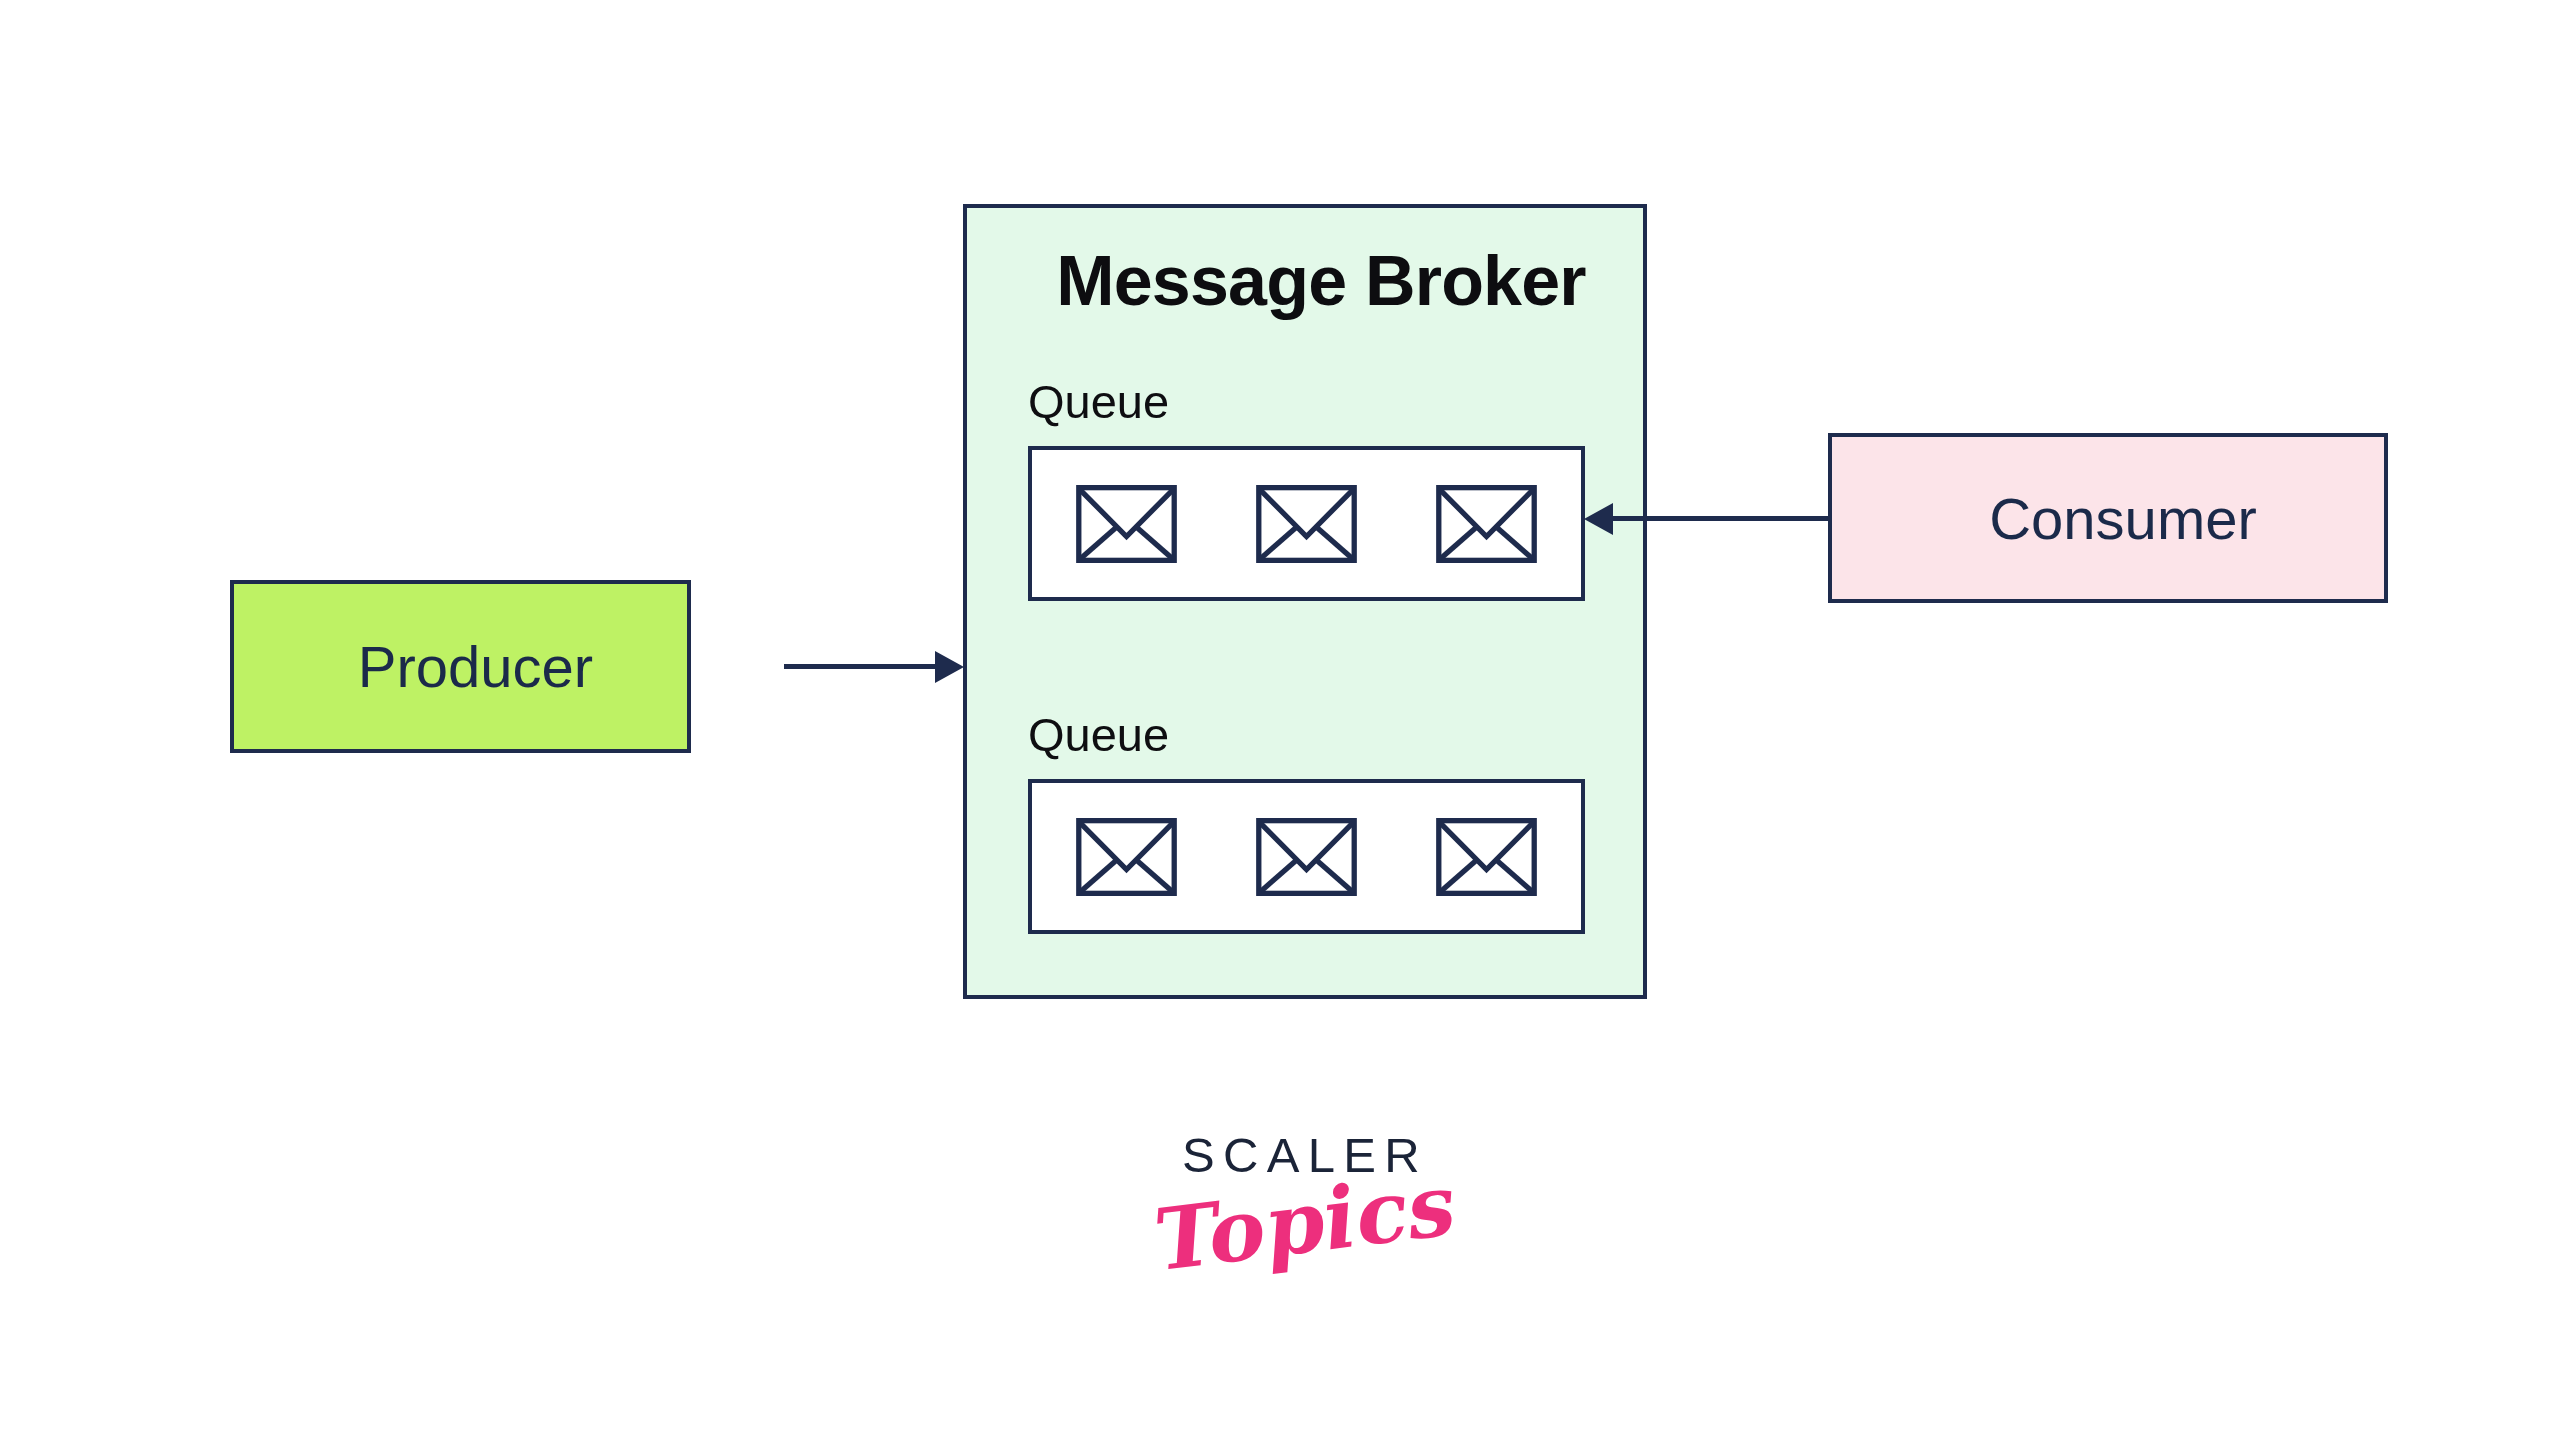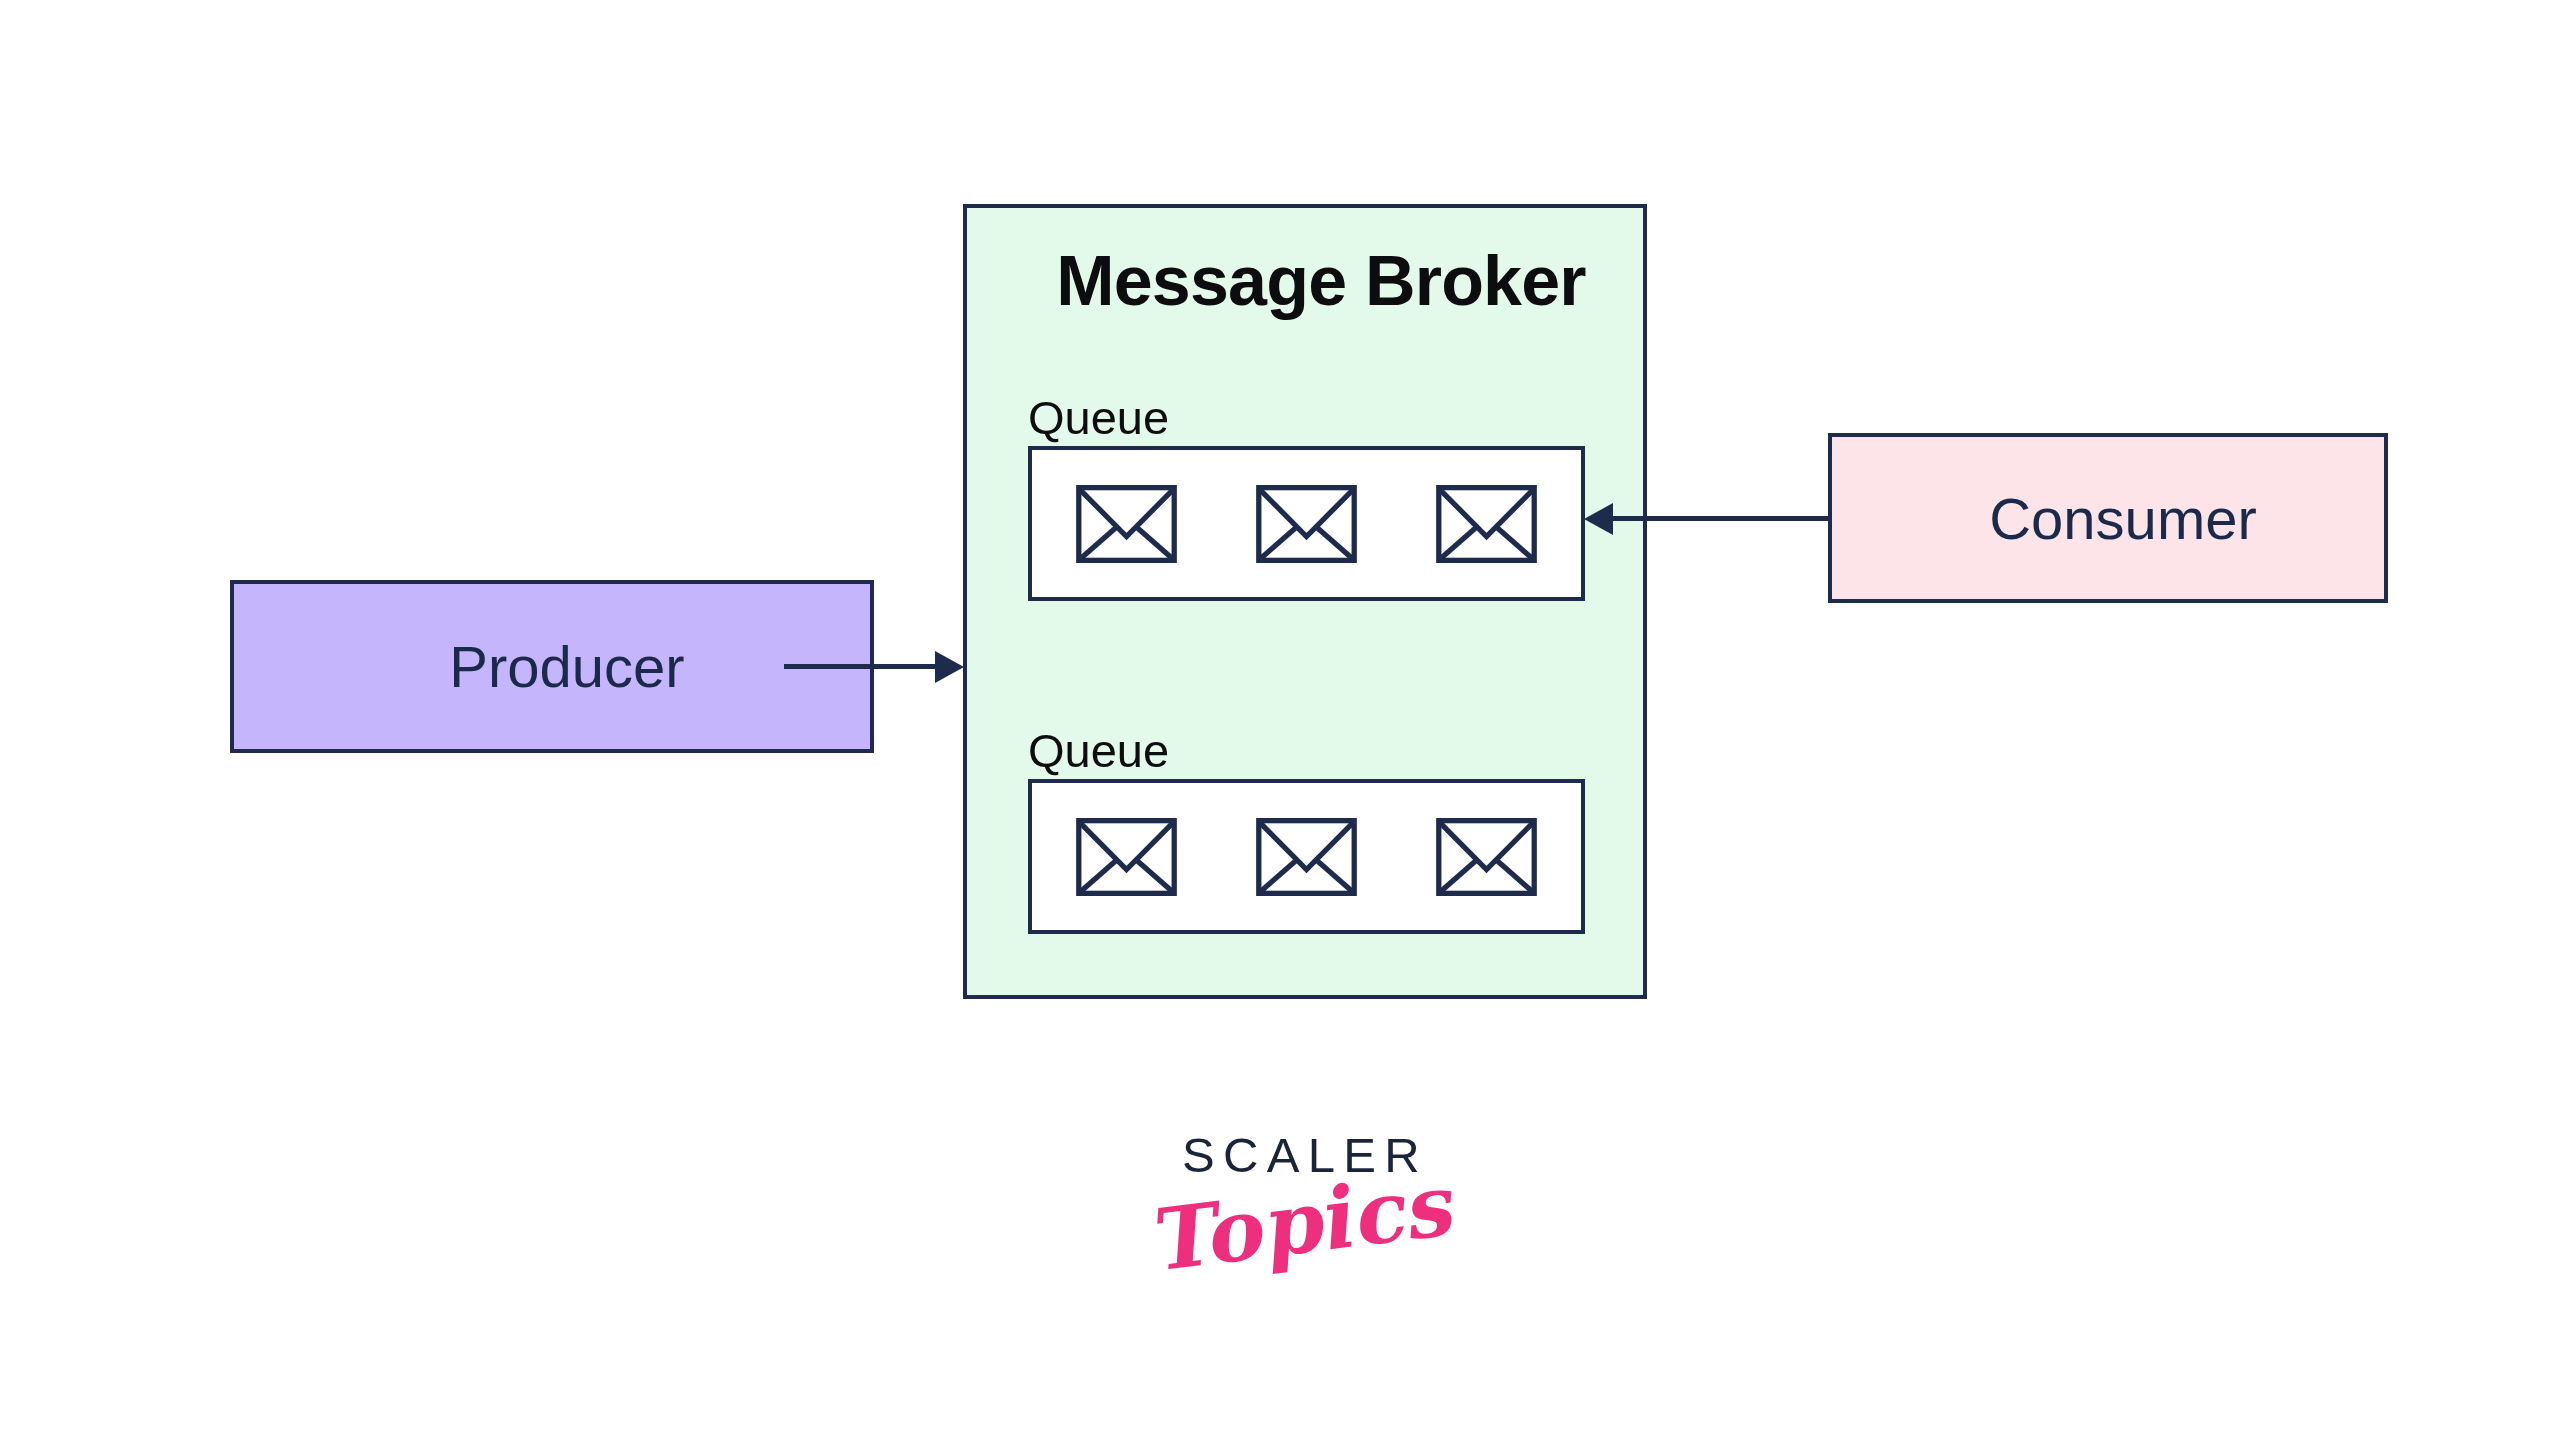--- a/index.html
+++ b/index.html
@@ -18,21 +18,21 @@
     box-sizing:border-box;
     border:4.5px solid #1e2b4d;
     display:flex;
     align-items:center;
     justify-content:center;
     color:#1b2a4a;
     font-size:58px;
     font-weight:400;
     padding-left:30px;
   }
-  .producer{left:230px; top:580px; width:644px; height:173px; background:#c4b5fd;}
+  .producer{left:230px; top:580px; width:461px; height:173px; background:#bef264;}
   .consumer{left:1828px; top:433px; width:560px; height:170px; background:#fce4e9;}
 
   
   .broker{
     position:absolute;
     left:963px; top:204px; width:684px; height:795px;
     box-sizing:border-box;
     background:#e3f9e9;
     border:4.5px solid #1e2b4d;
     padding-left:32px;
@@ -45,21 +45,20 @@
     color:#0d0d10;
     letter-spacing:-0.8px;
   }
   .queue-label{
     position:absolute;
     left:61px;
     font-size:47px;
     line-height:1.15;
     color:#0e0e11;
     font-weight:400;
-    margin-top:16px;
   }
   .queue-label.q1{top:167px;}
   .queue-label.q2{top:500px;}
   .queue-box{
     position:absolute;
     left:61px;
     width:557px;
     height:155px;
     box-sizing:border-box;
     background:#ffffff;

